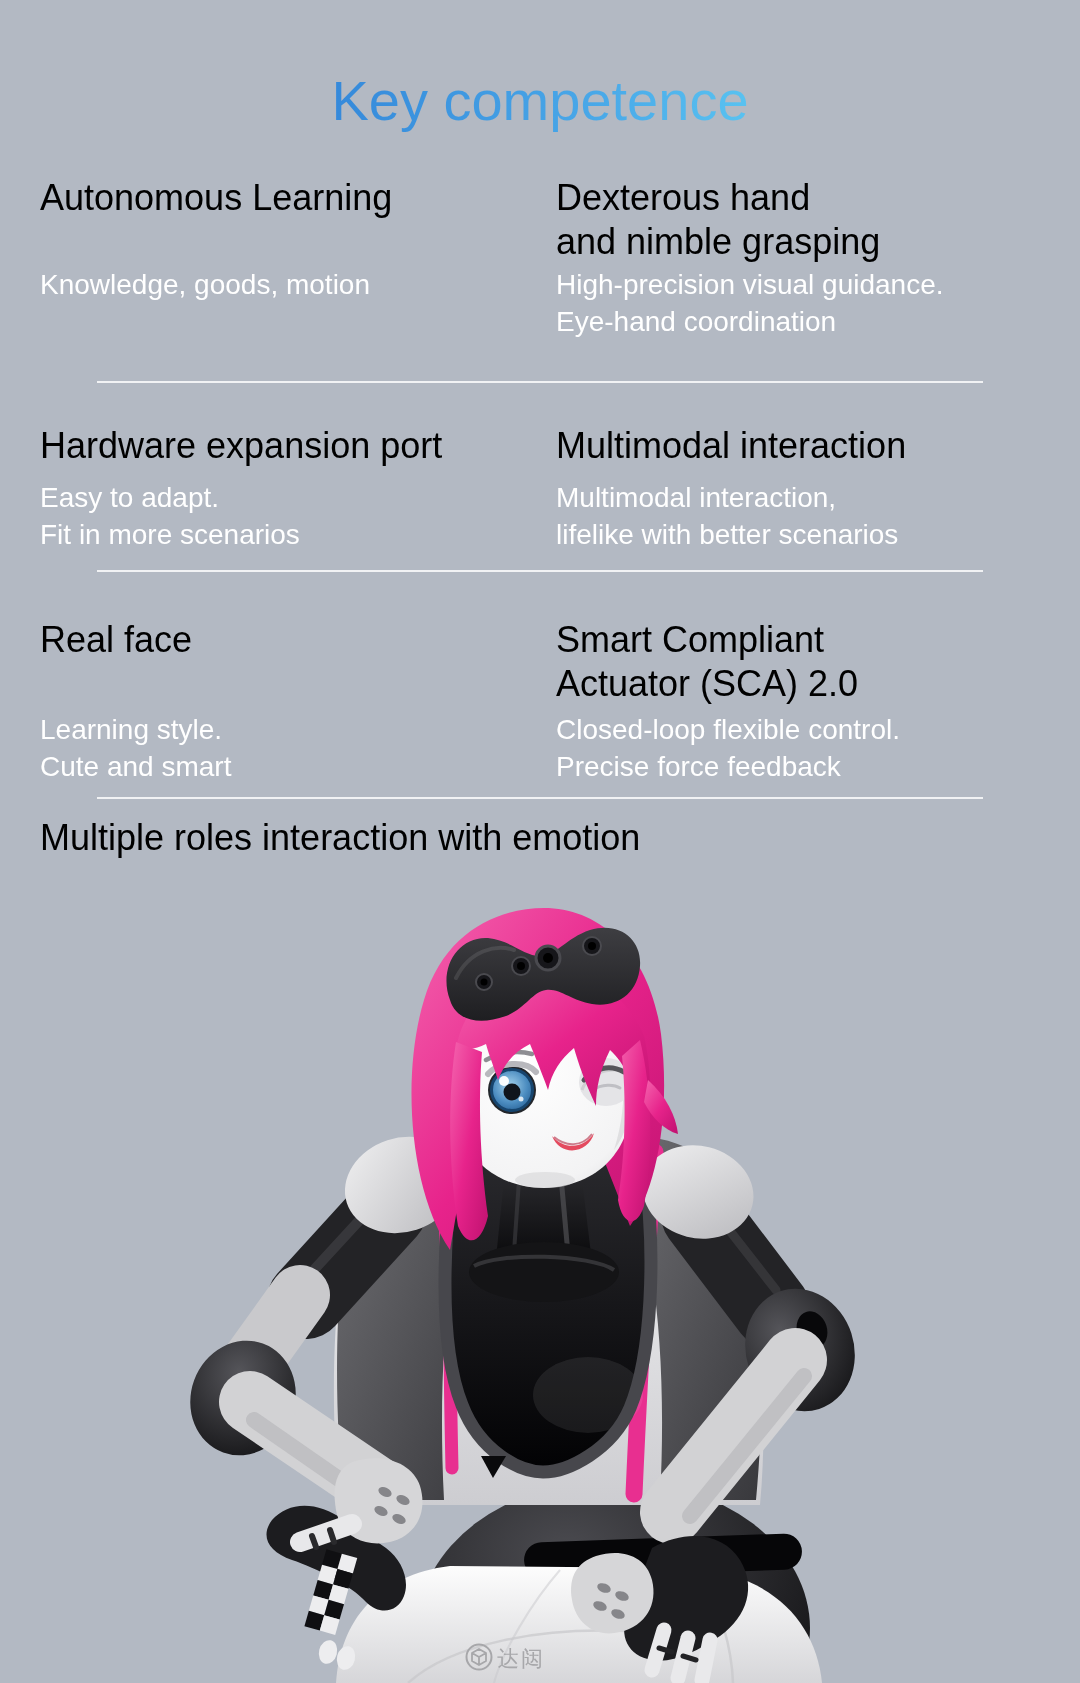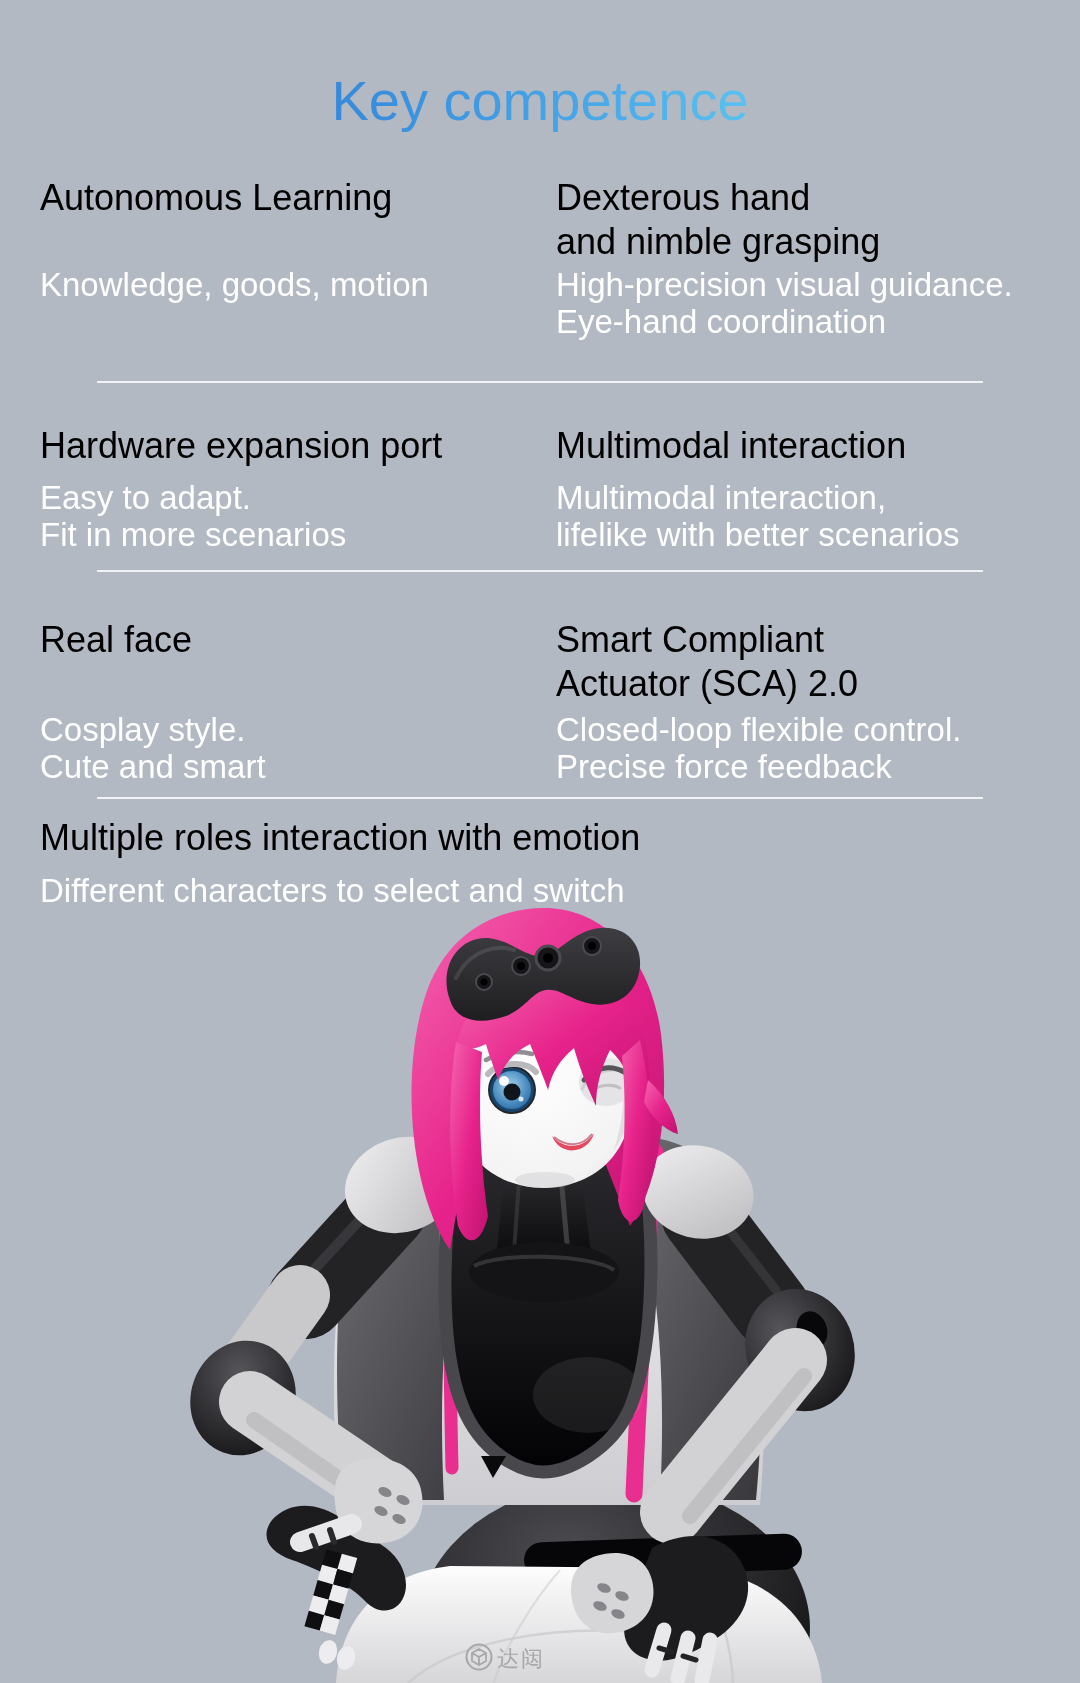--- a/index.html
+++ b/index.html
@@ -16,21 +16,21 @@
     font-size:56px;font-weight:400;letter-spacing:0px;
     background:linear-gradient(90deg,#2b79d3 18%,#49a8e8 55%,#67d9f8 82%);
     -webkit-background-clip:text;background-clip:text;
     color:transparent;
   }
   .row{position:absolute;left:0;width:1080px;display:flex;}
   .col-l{position:absolute;left:40px;width:470px;}
   .col-r{position:absolute;left:556px;width:500px;}
   .sec-title{color:#000000;font-size:36px;line-height:44px;font-weight:400;}
   .sec-title span{display:block;}
-  .sec-body{color:#ffffff;font-size:33px;line-height:37px;font-weight:400;}
+  .sec-body{color:#ffffff;font-size:28px;line-height:37px;font-weight:400;}
   .sec-body span{display:block;}
   .t-area-1{height:90px;}   
   .t-area-2{height:55px;}   
   .t-area-3{height:93px;}   
   .t-area-4{height:56px;}   
   .divider{
     position:absolute;left:97px;width:886px;height:2px;
     background:rgba(255,255,255,0.82);
   }
   #row1{top:176px;} #row2{top:424px;} #row3{top:618px;} #row4{top:816px;}
@@ -89,21 +89,21 @@
   </div>
 
   <div class="divider" id="div2"></div>
 
   <div class="row" id="row3">
     <div class="col-l">
       <div class="sec-title t-area-3">
         <span>Real face</span>
       </div>
       <div class="sec-body">
-        <span>Cosplay style.</span>
+        <span>Learning style.</span>
         <span>Cute and smart</span>
       </div>
     </div>
     <div class="col-r">
       <div class="sec-title t-area-3">
         <span>Smart Compliant</span>
         <span>Actuator (SCA) 2.0</span>
       </div>
       <div class="sec-body">
         <span>Closed-loop flexible control.</span>
@@ -111,23 +111,20 @@
       </div>
     </div>
   </div>
 
   <div class="divider" id="div3"></div>
 
   <div class="row" id="row4">
     <div class="col-l" style="width:1000px;">
       <div class="sec-title t-area-4">
         <span>Multiple roles interaction with emotion</span>
-      </div>
-      <div class="sec-body">
-        <span>Different characters to select and switch</span>
       </div>
     </div>
   </div>
 
   <div class="robot-wrap">
   <svg width="1080" height="815" viewBox="0 868 1080 815" xmlns="http://www.w3.org/2000/svg">
     <defs>
       <linearGradient id="hairGrad" x1="0" y1="0" x2="1" y2="1">
         <stop offset="0" stop-color="#f464ae"></stop>
         <stop offset="0.5" stop-color="#e7238b"></stop>

